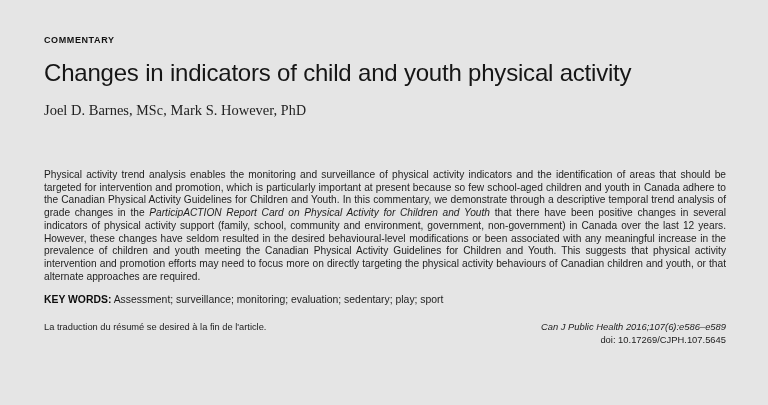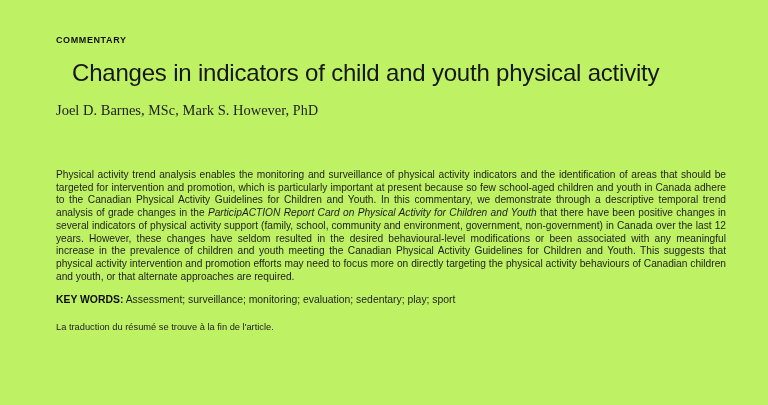--- a/index.html
+++ b/index.html
@@ -4,42 +4,42 @@
 <style>
   html, body {
     margin: 0;
     padding: 0;
     background: #ffffff;
   }
   .page {
     position: relative;
     width: 768px;
     height: 405px;
-    background: #bef264;
+    background: #e5e5e5;
     box-sizing: border-box;
-    padding: 35px 42px 0 56px;
+    padding: 35px 42px 0 44px;
     font-family: "Liberation Sans", "DejaVu Sans", sans-serif;
     color: #1c1c1c;
     overflow: hidden;
   }
   .kicker {
     font-size: 9px;
     font-weight: bold;
     letter-spacing: 0.6px;
     color: #111111;
     line-height: 11px;
     margin: 0 0 13px 0;
   }
   .title {
     font-size: 24px;
     font-weight: 400;
     letter-spacing: -0.2px;
     color: #161616;
     line-height: 27px;
-    margin: 0 0 15px 16px;
+    margin: 0 0 15px 0;
   }
   .authors {
     font-family: "Liberation Serif", "DejaVu Serif", serif;
     font-size: 14.5px;
     color: #222222;
     line-height: 18px;
     margin: 0 0 49px 0;
   }
   .author-degree {
     font-size: 14px;
@@ -122,16 +122,20 @@
 
 
   <p class="abstract-text"><span>Physical activity trend analysis enables the monitoring and surveillance of physical activity indicators and the identification of areas that should be targeted for intervention and promotion, which is particularly important at present because so few school-aged children and youth in Canada adhere to the Canadian Physical Activity Guidelines for Children and Youth. In this commentary, we demonstrate through a descriptive temporal trend analysis of grade changes in the </span><span class="abstract-italic">ParticipACTION Report Card on Physical Activity for Children and Youth</span><span> that there have been positive changes in several indicators of physical activity support (family, school, community and environment, government, non-government) in Canada over the last 12 years. However, these changes have seldom resulted in the desired behavioural-level modifications or been associated with any meaningful increase in the prevalence of children and youth meeting the Canadian Physical Activity Guidelines for Children and Youth. This suggests that physical activity intervention and promotion efforts may need to focus more on directly targeting the physical activity behaviours of Canadian children and youth, or that alternate approaches are required.</span></p>
 
   <p class="keywords">
     <span class="keywords-label">KEY WORDS:</span>
     <span>Assessment; surveillance; monitoring; evaluation; sedentary; play; sport</span>
   </p>
 
   <div class="footer-row">
-    <div class="translation-note">La traduction du résumé se trouve à la fin de l'article.</div>
+    <div class="translation-note">La traduction du résumé se desired à la fin de l'article.</div>
+    <div class="citation-block">
+      <div class="citation-line">Can J Public Health 2016;107(6):e586–e589</div>
+      <div class="doi-line">doi: 10.17269/CJPH.107.5645</div>
+    </div>
   </div>
 
 </div>
 
 </body></html>

